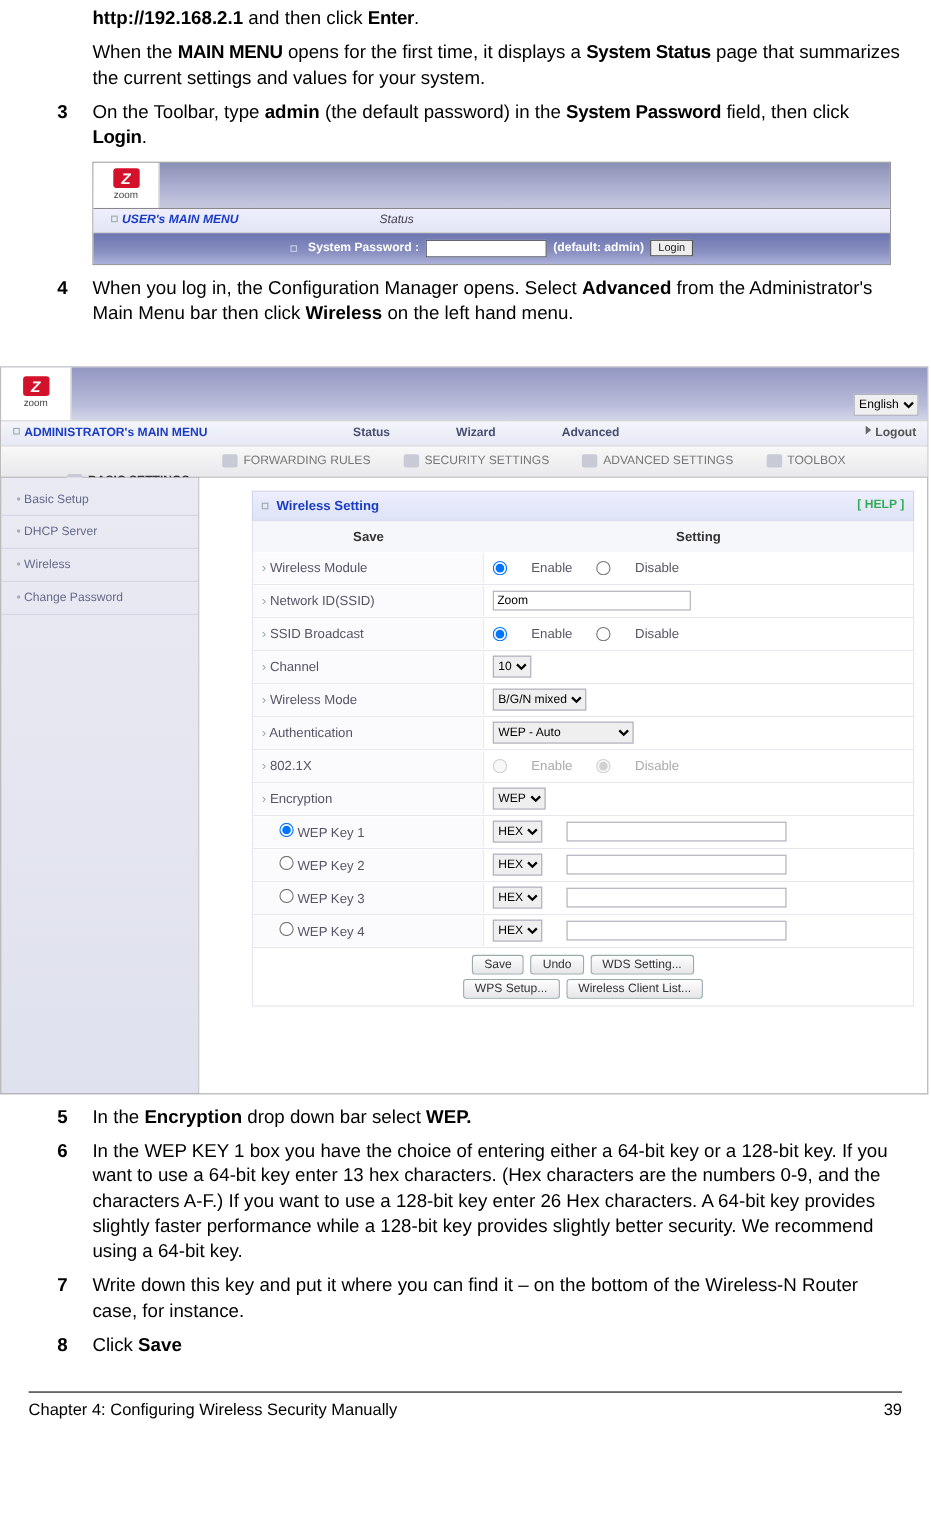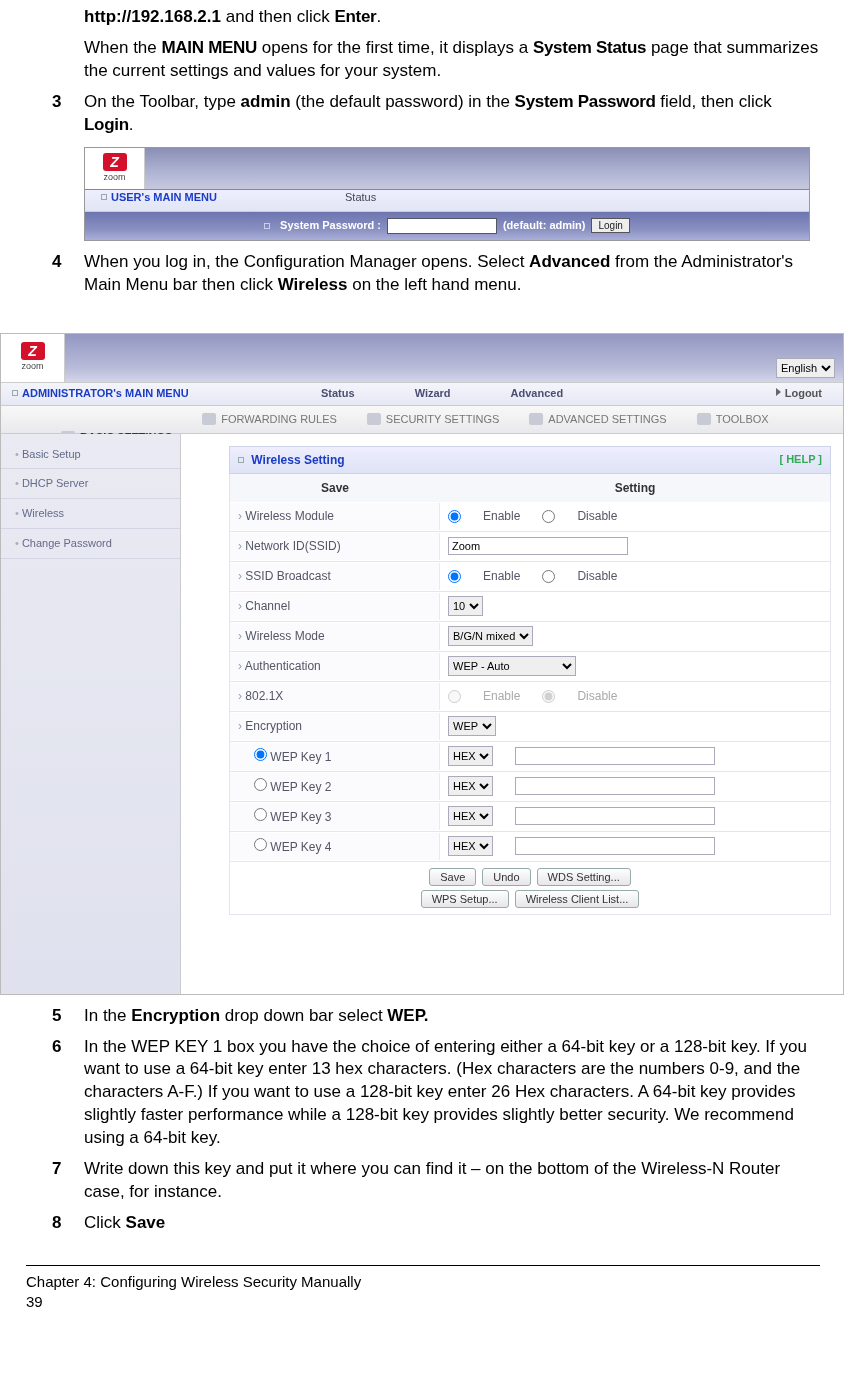--- a/index.html
+++ b/index.html
@@ -56,23 +56,24 @@
     border-right: 1px solid #ccc;
     font-size: 9px; color:#444;
   }
   .zoom-logo .z {
     width: 24px; height: 18px; background:#d4112a; color:#fff; display:flex;align-items:center;justify-content:center;
     font-weight: bold; font-style: italic; font-size: 14px; border-radius: 3px;
   }
   .login-bar1 {
     height: 22px;
     background: linear-gradient(#eef,#e2e5f4);
-    display: flex; align-items: flex-start;
+    display: flex; align-items: center;
     font-size: 11px;
     border-bottom: 1px solid #ccc;
+    font-style: italic;
   }
   .login-bar1 .mm { color:#1a3cc4; font-weight:bold; padding-left: 16px; width: 260px;}
   .login-bar1 .status { color:#445; }
   .sq { width:6px;height:6px;border:1px solid #9aa; display:inline-block; margin-right:4px; vertical-align:1px;}
   .login-bar2 {
     height: 28px;
     background: linear-gradient(#6d75b0,#888fc0 60%, #aab0d8);
     display:flex; align-items:center; justify-content:center;
     gap:6px;
     font-size: 11px; color:#fff;
@@ -98,21 +99,21 @@
   .admin-top .lang {
     margin-left:auto; align-self:center; margin-right:8px;margin-top:21px;
   }
   .admin-top .lang select { font-size:11px; }
   .admin-bar1 {
     height:24px; background:linear-gradient(#f4f5fb,#e6e8f4);
     display:flex; align-items:center; font-size:11px; border-top:1px solid #ccc; border-bottom:1px solid #ccc;
   }
   .admin-bar1 .amm { color:#1a3cc4; font-weight:bold; padding-left:11px; width: 320px;}
   .admin-bar1 .nav { display:flex; gap:60px; color:#4a4f72; font-weight:bold;}
-  .admin-bar1 .logout { margin-left:auto; padding-right:21px; color:#555; font-weight:bold;}
+  .admin-bar1 .logout { margin-left:auto; padding-right:10px; color:#555; font-weight:bold;}
   .tri { display:inline-block; width:0;height:0;border-top:4px solid transparent;border-bottom:4px solid transparent;border-left:5px solid #666; margin-right:4px; vertical-align:1px;}
   .admin-bar2 {
     height:28px; background:linear-gradient(#f8f8f8,#e9e9ed);
     display:flex; align-items:center; font-size:11px; color:#777; border-bottom:1px solid #ccc;
     padding-left: 60px; gap: 30px;
   }
   .admin-bar2 .tab { display:flex; align-items:center; gap:5px;}
   .admin-bar2 .tab.active { color:#333; font-weight:bold;margin-top:36px;}
   .ico { width:14px;height:12px; background:#c8cad6; border-radius:2px; display:inline-block;}
   .admin-body { display:flex; background:#404040; min-height: 560px;}
@@ -160,21 +161,20 @@
   .btnrow .brow { display:flex; gap:6px;}
   .btnrow button {
     font-size:11px; padding:2px 10px; background:linear-gradient(#fefefe,#e6e6ea);
     border:1px solid #9aa; border-radius:3px; color:#333;
   }
   .footer {
     display:flex; justify-content:space-between;
     border-top: 1px solid #000;
     margin: 30px 0 0 0; padding-top:6px;
     font-size: 15px;
-    flex-direction: column;
   }
 </style>
 </head>
 <body>
 
 <div class="page">
 
   <div class="indent-cont">
     <span class="b">http://192.168.2.1</span><span> and then click </span><span class="cond">Enter</span><span>.</span>
   </div>

